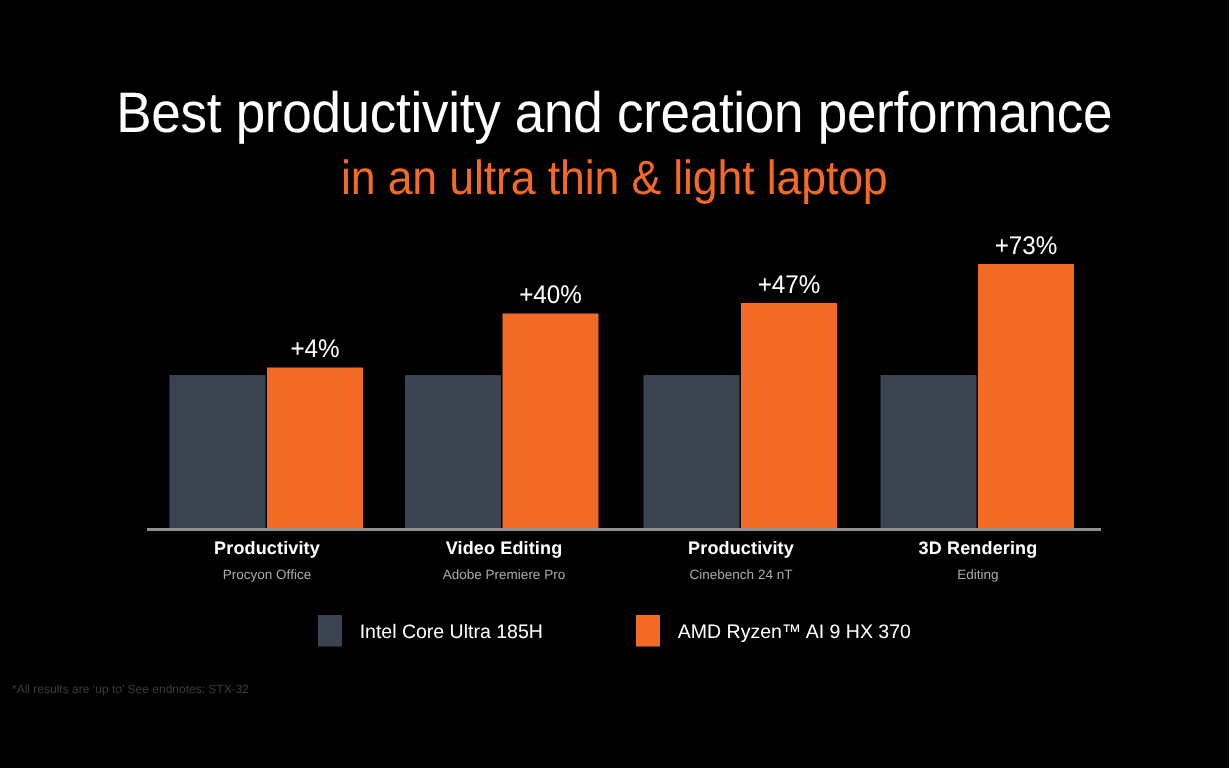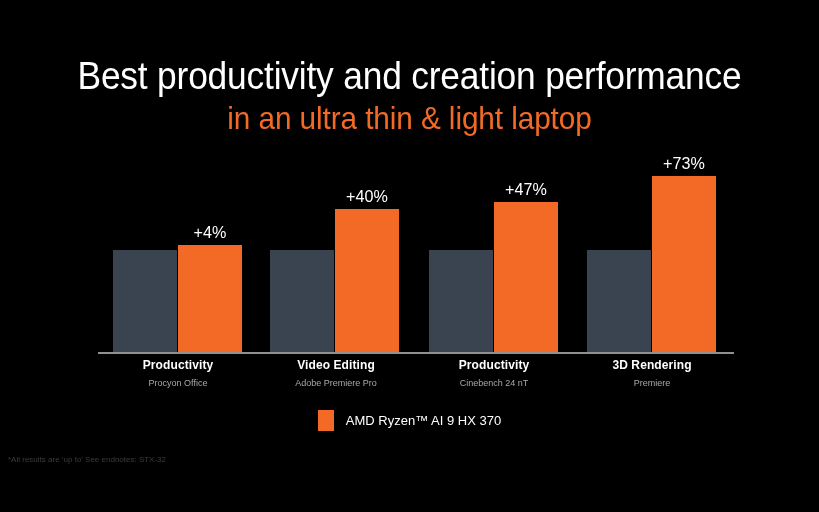--- a/index.html
+++ b/index.html
@@ -236,25 +236,29 @@
     <div class="cat" style="left:148px;">
       <span class="cat-title">Video Editing</span>
       <span class="cat-sub">Adobe Premiere Pro</span>
     </div>
     <div class="cat" style="left:306px;">
       <span class="cat-title">Productivity</span>
       <span class="cat-sub">Cinebench 24 nT</span>
     </div>
     <div class="cat" style="left:464px;text-align:center;">
       <span class="cat-title">3D Rendering</span>
-      <span class="cat-sub">Premiere</span>
+      <span class="cat-sub">Editing</span>
     </div>
   </div>
 
   <div class="legend">
+    <div class="legend-item">
+      <span class="legend-swatch sw-intel"></span>
+      <span class="legend-text">Intel Core Ultra 185H</span>
+    </div>
     <div class="legend-item">
       <span class="legend-swatch sw-amd"></span>
       <span class="legend-text">AMD Ryzen™ AI 9 HX 370</span>
     </div>
   </div>
 
   <div class="footnote">*All results are ‘up to’ See endnotes: STX-32</div>
 
 </div>
 

